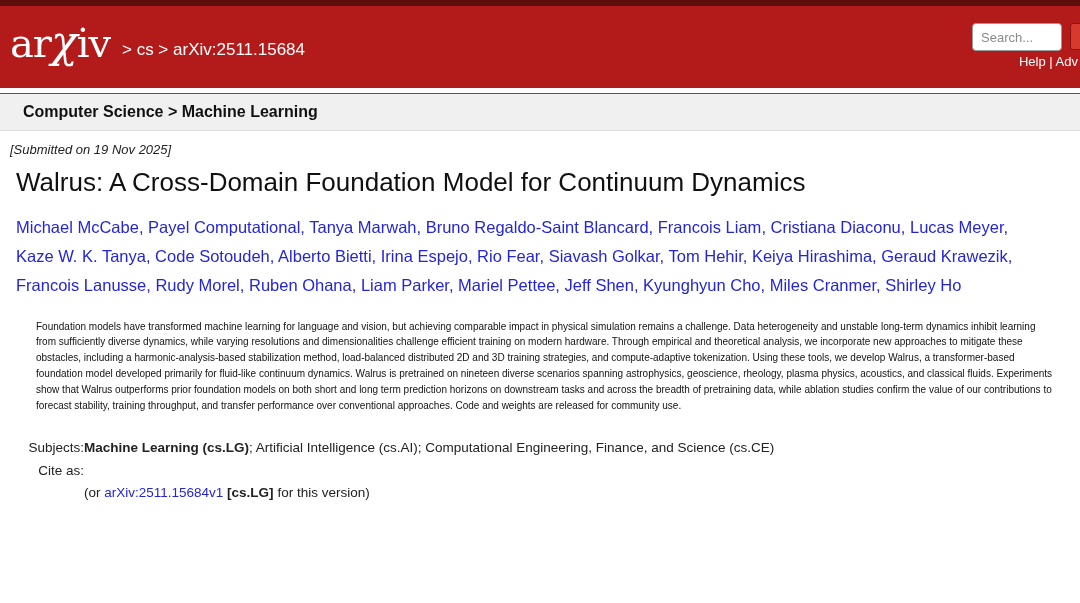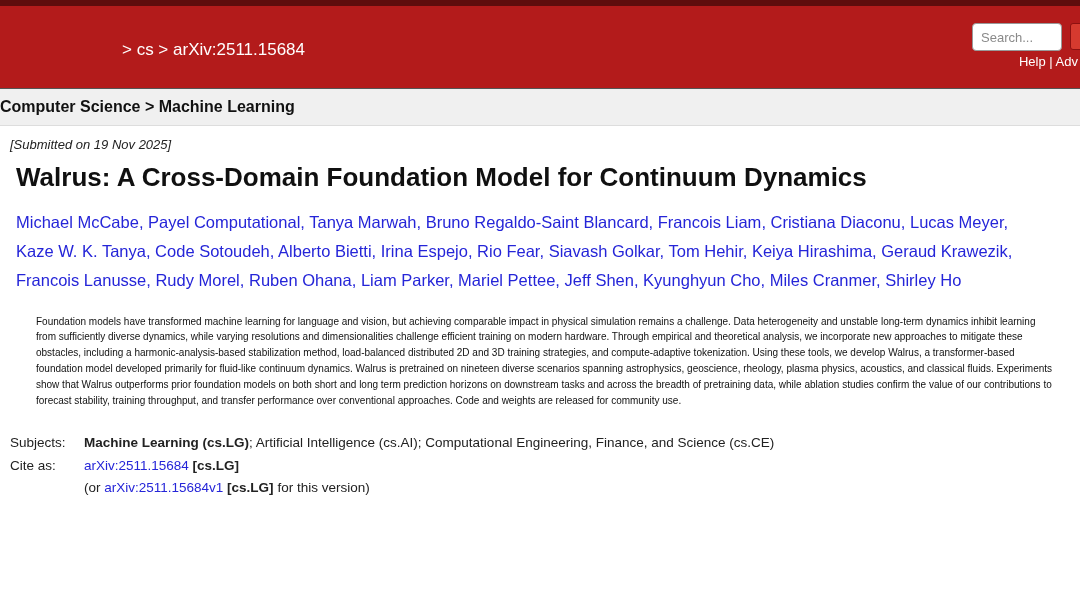--- a/index.html
+++ b/index.html
@@ -17,46 +17,47 @@
   .search-input { position:absolute; right:18px; top:17px; width:90px; height:27px;
                   border:1px solid #999; border-radius:4px; padding:13px 8px;
                   font-size:13px; font-family:"Liberation Sans", sans-serif; color:#333; }
   .search-input::placeholder { color:#8a8a8a; }
   .search-btn { position:absolute; right:-6px; top:17px; width:16px; height:27px;
                 background:#d63a2f; border:1px solid #8d1010; border-radius:3px; cursor:pointer; }
   .help-links { position:absolute; right:2px; top:48px; color:#fff; font-size:13px;
                 white-space:nowrap; cursor:pointer; }
 
   
-  .subheader { background:#f0f0f0; border-top:1px solid #555;
-               border-bottom:1px solid #ddd; padding:9px 0 9px 0; }
+  .subheader { margin-top:5px; background:#f0f0f0; border-top:1px solid #555;
+               border-bottom:1px solid #ddd; padding:9px 0 9px 23px; }
   .subheader span { font-size:16px; font-weight:bold; color:#111; cursor:pointer; }
 
   
   .submitted { margin:11px 0 2px 10px; font-style:italic; font-size:13px; color:#222; }
-  .title { margin:10px 28px 0 16px; font-size:26px; font-weight:bold; color:#101010; }
+  .title { margin:10px 28px 0 16px; font-size:26px; font-weight:normal; color:#101010; }
   .authors { margin:15px 24px 0 16px; font-size:16.5px; line-height:1.75; }
   .author-link { color:#2525d8; text-decoration:none; white-space:nowrap; cursor:pointer; }
   .author-sep { color:#2525d8; }
   .abstract { margin:19px 23px 0 36px; font-size:10px; line-height:1.58; color:#111; }
 
   
   .meta { margin:24px 0 0 10px; font-size:13.5px; }
   .meta-row { display:flex; line-height:1.65; }
-  .meta-label { width:74px; flex:0 0 74px; color:#222; }
+  .meta-label { width:74px; flex:0 0 74px; color:#222;text-align:right; }
   .meta-value { color:#222; }
   .meta b { font-weight:bold;margin-top:12px; }
   .meta a { color:#2525d8; text-decoration:none; cursor:pointer; }
 </style>
 </head>
 <body>
 
 <div class="top-strip"></div>
 
 <div class="banner">
+  <div class="logo"><span>ar</span><span class="chi">χ</span><span>iv</span></div>
   <div class="breadcrumb">&gt; cs &gt; arXiv:2511.15684</div>
   <input class="search-input" type="text" placeholder="Search..." style="">
   <div class="search-btn"></div>
   <div class="help-links">Help | Adv</div>
 </div>
 
 <div class="subheader">
   <span>Computer Science &gt; Machine Learning</span>
 </div>
 
@@ -118,20 +119,19 @@
 
 <div class="abstract">Foundation models have transformed machine learning for language and vision, but achieving comparable impact in physical simulation remains a challenge. Data heterogeneity and unstable long-term dynamics inhibit learning from sufficiently diverse dynamics, while varying resolutions and dimensionalities challenge efficient training on modern hardware. Through empirical and theoretical analysis, we incorporate new approaches to mitigate these obstacles, including a harmonic-analysis-based stabilization method, load-balanced distributed 2D and 3D training strategies, and compute-adaptive tokenization. Using these tools, we develop Walrus, a transformer-based foundation model developed primarily for fluid-like continuum dynamics. Walrus is pretrained on nineteen diverse scenarios spanning astrophysics, geoscience, rheology, plasma physics, acoustics, and classical fluids. Experiments show that Walrus outperforms prior foundation models on both short and long term prediction horizons on downstream tasks and across the breadth of pretraining data, while ablation studies confirm the value of our contributions to forecast stability, training throughput, and transfer performance over conventional approaches. Code and weights are released for community use.</div>
 
 <div class="meta">
   <div class="meta-row">
     <span class="meta-label">Subjects:</span>
     <span class="meta-value"><b>Machine Learning (cs.LG)</b><span>; Artificial Intelligence (cs.AI); Computational Engineering, Finance, and Science (cs.CE)</span></span>
   </div>
   <div class="meta-row">
     <span class="meta-label">Cite as:</span>
-    <span class="meta-value"><a>arXiv:2511.15684</a>&nbsp;<b>[cs.LG]</b></span>
   </div>
   <div class="meta-row">
     <span class="meta-label"></span>
     <span class="meta-value"><span>(or </span><a>arXiv:2511.15684v1</a>&nbsp;<b>[cs.LG]</b><span> for this version)</span></span>
   </div>
 
 </div>
 
 </body></html>

